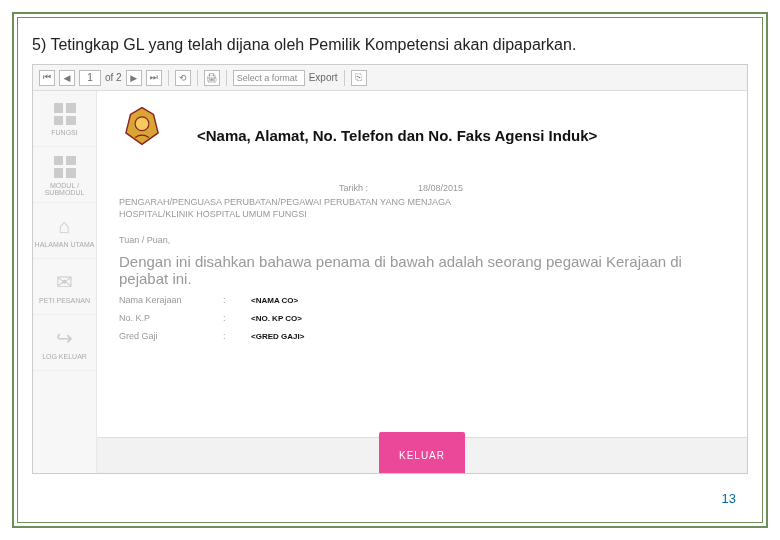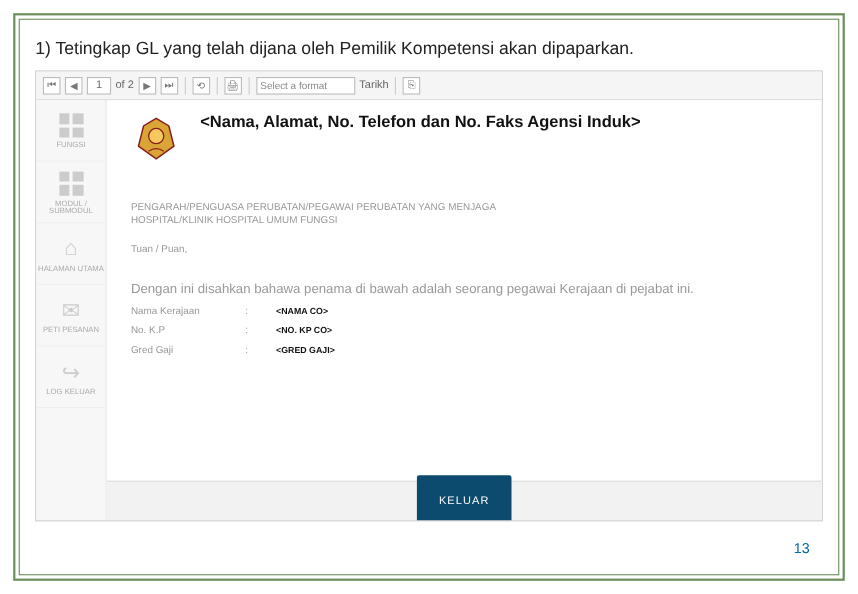--- a/index.html
+++ b/index.html
@@ -4,72 +4,72 @@
 <style>
 *{box-sizing:border-box;margin:0;padding:0;font-family:Arial,Helvetica,sans-serif}
 body{width:780px;height:540px;background:#fff;position:relative;overflow:hidden}
 .outer{position:absolute;inset:12px;border:2.5px solid #6b8e5a}
 .inner{position:absolute;inset:3px;border:1px solid #6b8e5a;padding:18px 14px 8px 14px;background:#fff}
 .instr{font-size:16px;color:#222;margin-bottom:10px}
 .app{border:1px solid #ccc;height:410px;position:relative;background:#fff;overflow:hidden}
 .toolbar{height:26px;background:#f5f5f5;border-bottom:1px solid #ddd;display:flex;align-items:center;gap:4px;padding:0 6px;font-size:10px;color:#666}
 .tbtn{width:16px;height:16px;border:1px solid #bbb;background:#fff;display:flex;align-items:center;justify-content:center;font-size:9px;color:#777;cursor:pointer}
 .pgbox{width:22px;height:16px;border:1px solid #bbb;background:#fff;text-align:center;font-size:10px;line-height:14px}
-.sel{width:90px;height:16px;border:1px solid #bbb;background:#fff;font-size:9px;color:#888;padding:0 3px;line-height:14px}
+.sel{width:72px;height:16px;border:1px solid #bbb;background:#fff;font-size:9px;color:#888;padding:0 3px;line-height:14px}
 .sep{width:1px;height:16px;background:#ccc;margin:0 2px}
 .side{position:absolute;left:0;top:26px;bottom:0;width:64px;background:#f7f7f7;border-right:1px solid #e8e8e8}
 .sideitem{height:56px;display:flex;flex-direction:column;align-items:center;justify-content:center;gap:2px;color:#aaa;font-size:7px;text-align:center;border-bottom:1px solid #eee;cursor:pointer}
 .sideicon{width:26px;height:26px;display:flex;align-items:center;justify-content:center;font-size:20px;color:#ccc}
 .grid4{display:grid;grid-template-columns:1fr 1fr;grid-template-rows:1fr 1fr;gap:3px;width:22px;height:22px}
 .grid4 span{background:#ccc}
 .doc{position:absolute;left:64px;right:0;top:26px;bottom:36px;padding:8px 22px 0 22px;overflow:hidden}
-.headbox{display:flex;align-items:flex-start;gap:14px}
+.headbox{display:flex;align-items:flex-end;gap:29px}
 .crest{width:46px;height:46px;position:relative;margin-top:4px}
 .crest svg{width:100%;height:100%}
 .addrwrap{border:1px solid #fff;padding:2px}
 .addr{font-size:15px;font-weight:bold;color:#111;line-height:1.25}
 .refblock{margin-top:34px;font-size:9px;color:#999}
 .refrow{display:flex;gap:50px;margin-left:220px}
 .surat{margin-top:16px;font-size:10px;color:#888;font-weight:bold;letter-spacing:0.3px}
 .line2{margin-top:4px;font-size:9px;color:#999}
 .line3{margin-top:2px;font-size:9px;color:#999}
 .tuan{margin-top:16px;font-size:9px;color:#999}
-.dengan{margin-top:24px;font-size:12px;color:#999}
+.dengan{margin-top:8px;font-size:15px;color:#999}
 .kvrow{display:flex;gap:24px;margin-top:8px;font-size:9px;align-items:center}
 .klab{width:80px;color:#999}
 .kcol{width:4px;color:#999}
 .kval{font-size:8px;color:#111;font-weight:bold}
 .footer{position:absolute;left:64px;right:0;bottom:0;height:36px;background:#f2f2f2;border-top:1px solid #ddd;display:flex;align-items:center;justify-content:center}
-.keluar{padding:18px 20px;background:#0c4a6e;color:#fff;font-size:10px;letter-spacing:1px;border-radius:2px;cursor:pointer}
+.keluar{padding:18px 20px;background:#ec4899;color:#fff;font-size:10px;letter-spacing:1px;border-radius:2px;cursor:pointer}
 .pagenum{position:absolute;right:26px;bottom:16px;font-size:13px;color:#0369a1}
 </style>
 </head>
 <body>
 
 <div class="outer">
 <div class="inner">
 
-  <div class="instr">1) Tetingkap GL yang telah dijana oleh Pemilik Kompetensi akan dipaparkan.</div>
+  <div class="instr">5) Tetingkap GL yang telah dijana oleh Pemilik Kompetensi akan dipaparkan.</div>
 
   <div class="app">
 
     <div class="toolbar">
       <div class="tbtn">⏮</div>
       <div class="tbtn">◀</div>
       <div class="pgbox">1</div>
       <span>of 2</span>
       <div class="tbtn">▶</div>
       <div class="tbtn">⏭</div>
       <div class="sep"></div>
       <div class="tbtn">⟲</div>
       <div class="sep"></div>
       <div class="tbtn">🖨</div>
       <div class="sep"></div>
       <div class="sel">Select a format</div>
-      <span>Tarikh</span>
+      <span>Export</span>
       <div class="sep"></div>
       <div class="tbtn">⎘</div>
     </div>
 
     <div class="side">
       <div class="sideitem">
         <div class="sideicon">
               <div class="grid4">
                 <span></span>
                 <span></span>
@@ -112,20 +112,24 @@
                 <circle cx="20" cy="18" r="6" fill="#f4c95d" stroke="#8a1f1f"></circle>
                 <path d="M14 30 Q20 26 26 30" stroke="#8a1f1f" fill="none"></path>
               </svg>
         </div>
         <div class="addrwrap">
           <div class="addr">&lt;Nama, Alamat, No. Telefon dan No. Faks Agensi Induk&gt;</div>
         </div>
       </div>
 
       <div class="refblock">
+        <div class="refrow">
+          <span>Tarikh :</span>
+          <span>18/08/2015</span>
+        </div>
       </div>
 
       <div class="line2">PENGARAH/PENGUASA PERUBATAN/PEGAWAI PERUBATAN YANG MENJAGA</div>
       <div class="line3">HOSPITAL/KLINIK HOSPITAL UMUM FUNGSI</div>
       <div class="tuan">Tuan / Puan,</div>
       <div class="dengan">Dengan ini disahkan bahawa penama di bawah adalah seorang pegawai Kerajaan di pejabat ini.</div>
 
       <div class="kvrow">
         <span class="klab">Nama Kerajaan</span>
         <span class="kcol">:</span>

